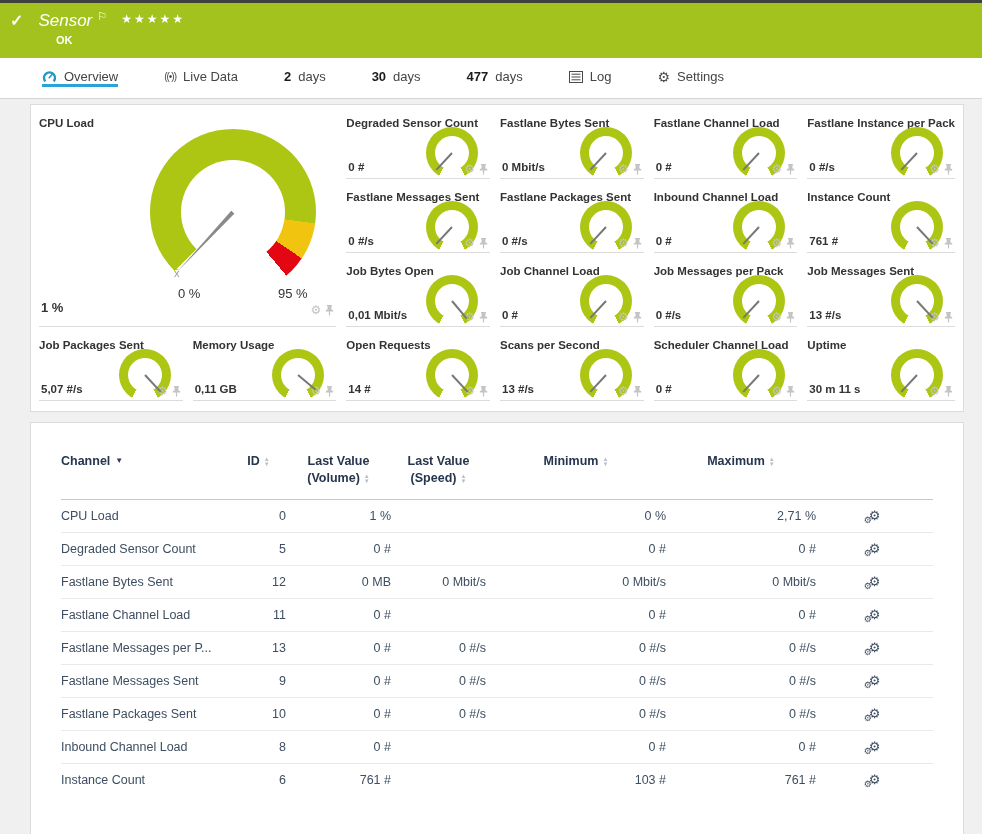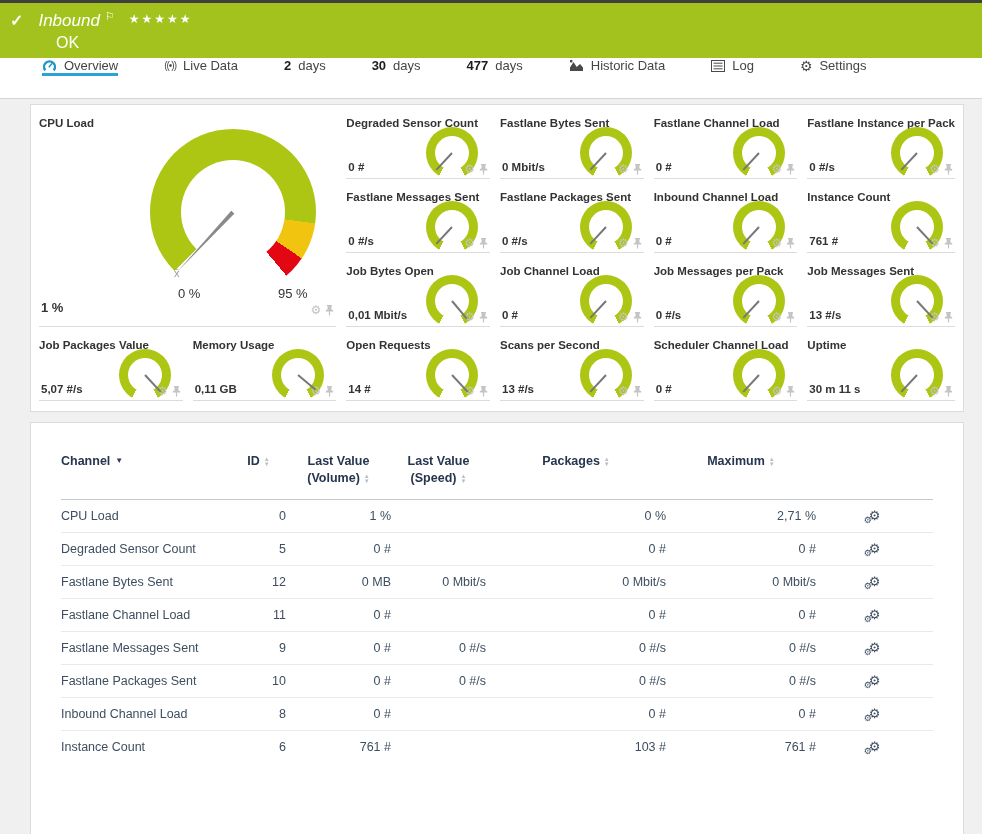--- a/index.html
+++ b/index.html
@@ -12,24 +12,24 @@
   .topline{height:3px;background:#3f3f3f}
 
   
   .header{background:#a4c21d;height:55px;color:#fff;position:relative}
   .header-row{display:flex;align-items:center;padding:8px 0 0 10px}
   .check{font-size:16px;font-weight:bold;line-height:1}
   .kind{font-style:italic;font-size:17px;margin-left:15px}
   .title{font-weight:bold;font-size:17px;margin-left:8px;letter-spacing:.2px}
   .flagicn{font-size:11px;margin-left:5px;align-self:flex-start;margin-top:-1px;cursor:pointer}
   .stars{font-size:12px;margin-left:14px;letter-spacing:2px;align-self:flex-start;margin-top:1px;cursor:pointer}
-  .status-ok{position:absolute;left:56px;top:31px;font-size:16px;font-weight:normal}
+  .status-ok{position:absolute;left:56px;top:31px;font-size:11px;font-weight:bold}
 
   
-  .tabbar{background:#fff;display:flex;align-items:flex-start;padding-left:42px;height:41px;
+  .tabbar{background:#fff;display:flex;align-items:center;padding-left:42px;height:41px;
           box-sizing:border-box;border-bottom:1px solid #d5d5d5}
   .tab{display:flex;align-items:center;gap:7px;font-size:13px;color:#454545;
        margin-right:46px;border-bottom:3px solid transparent;cursor:pointer;white-space:nowrap}
   .tab.active{border-bottom-color:#2ba3d9}
   .tnum{font-weight:bold;color:#1c1c1c}
   .bcast{font-size:10px;color:#4a4a4a;letter-spacing:-1px}
   .gearglyph{font-size:14px;color:#4a4a4a;line-height:1}
 
   
   .panel{background:#fff;border:1px solid #dcdcdc;width:934px;box-sizing:border-box;margin-left:30px}
@@ -79,21 +79,21 @@
   .chset .sm{position:absolute;left:-5px;bottom:-3px;font-size:9px}
 </style>
 </head>
 <body>
 
 <div class="topline"></div>
 
 <header class="header">
   <div class="header-row">
     <span class="check">✓</span>
-    <span class="kind">Inbound</span>
+    <span class="kind">Sensor</span>
     <span class="flagicn">⚐</span>
     <span class="stars">★★★★★</span>
   </div>
   <div class="status-ok">OK</div>
 </header>
 
 <nav class="tabbar">
   <div class="tab active">
     <svg width="15" height="14" viewBox="0 0 16 16">
       <path d="M3.2 13 A6.2 6.2 0 1 1 12.8 13" fill="none" stroke="#2196c9" stroke-width="2.8"></path>
@@ -109,27 +109,20 @@
     <span class="tnum">2</span>
     <span>days</span>
   </div>
   <div class="tab">
     <span class="tnum">30</span>
     <span>days</span>
   </div>
   <div class="tab">
     <span class="tnum">477</span>
     <span>days</span>
-  </div>
-  <div class="tab">
-    <svg width="15" height="13" viewBox="0 0 15 13">
-      <path d="M1 12V8.5L4.5 3l3.2 5L11 5l3 3.5V12z" fill="#4a4a4a"></path>
-      <rect x="1" y="1" width="2.4" height="2.4" fill="#4a4a4a"></rect>
-    </svg>
-    <span>Historic Data</span>
   </div>
   <div class="tab">
     <svg width="14" height="12" viewBox="0 0 14 12">
       <rect x="0.5" y="0.5" width="13" height="11" fill="none" stroke="#4a4a4a"></rect>
       <line x1="2.5" y1="3.2" x2="11.5" y2="3.2" stroke="#4a4a4a"></line>
       <line x1="2.5" y1="6" x2="11.5" y2="6" stroke="#4a4a4a"></line>
       <line x1="2.5" y1="8.8" x2="11.5" y2="8.8" stroke="#4a4a4a"></line>
     </svg>
     <span>Log</span>
   </div>
@@ -333,21 +326,21 @@
       <div class="g-icons">
         <span class="gear">⚙</span>
         <span class="pin">
           <svg width="9" height="11" viewBox="0 0 9 11">
             <path fill="#c4c4c4" d="M2 0h5v1.2l-.6.3v2.8l1.8 1v1.2H5.1v3.6L4.5 11l-.6-.9V6.5H.8V5.3l1.8-1V1.5L2 1.2z"></path>
           </svg>
         </span>
       </div>
     </div>
     <div class="tile">
-      <div class="g-title">Job Packages Value</div>
+      <div class="g-title">Job Packages Sent</div>
       <div class="gauge-s">
         <div class="needle-s" style="transform: rotate(137deg);"></div>
       </div>
       <div class="g-value">5,07 #/s</div>
       <div class="g-icons">
         <span class="gear">⚙</span>
         <span class="pin">
           <svg width="9" height="11" viewBox="0 0 9 11">
             <path fill="#c4c4c4" d="M2 0h5v1.2l-.6.3v2.8l1.8 1v1.2H5.1v3.6L4.5 11l-.6-.9V6.5H.8V5.3l1.8-1V1.5L2 1.2z"></path>
           </svg>
@@ -452,21 +445,21 @@
         </th>
         <th>
           <span>Last Value</span><br>
           <span>(Volume)</span><span class="arrs"><i>▲</i><i>▼</i></span>
         </th>
         <th>
           <span>Last Value</span><br>
           <span>(Speed)</span><span class="arrs"><i>▲</i><i>▼</i></span>
         </th>
         <th>
-          <span>Packages</span><span class="arrs"><i>▲</i><i>▼</i></span>
+          <span>Minimum</span><span class="arrs"><i>▲</i><i>▼</i></span>
         </th>
         <th>
           <span>Maximum</span><span class="arrs"><i>▲</i><i>▼</i></span>
         </th>
         <th class="th-ic"></th>
       </tr>
     </thead>
     <tbody id="tbody">
         <tr>
           <td class="td-ch">CPU Load</td>
@@ -498,20 +491,29 @@
         <tr>
           <td class="td-ch">Fastlane Channel Load</td>
           <td>11</td>
           <td>0 #</td>
           <td></td>
           <td>0 #</td>
           <td>0 #</td>
           <td class="td-ic"><span class="chset">⚙<span class="sm">⚙</span></span></td>
         </tr>
         <tr>
+          <td class="td-ch">Fastlane Messages per P...</td>
+          <td>13</td>
+          <td>0 #</td>
+          <td>0 #/s</td>
+          <td>0 #/s</td>
+          <td>0 #/s</td>
+          <td class="td-ic"><span class="chset">⚙<span class="sm">⚙</span></span></td>
+        </tr>
+        <tr>
           <td class="td-ch">Fastlane Messages Sent</td>
           <td>9</td>
           <td>0 #</td>
           <td>0 #/s</td>
           <td>0 #/s</td>
           <td>0 #/s</td>
           <td class="td-ic"><span class="chset">⚙<span class="sm">⚙</span></span></td>
         </tr>
         <tr>
           <td class="td-ch">Fastlane Packages Sent</td>

